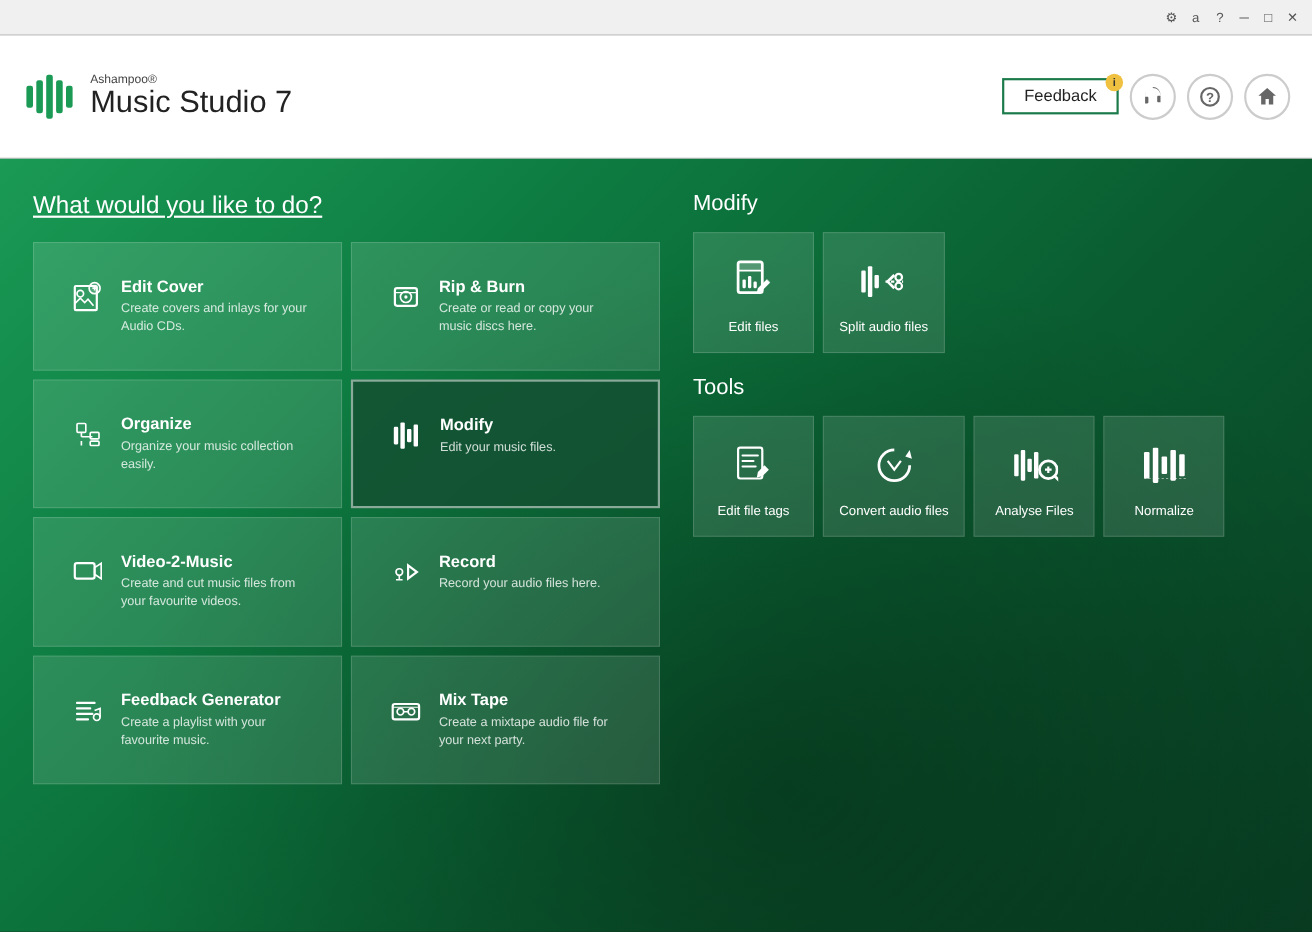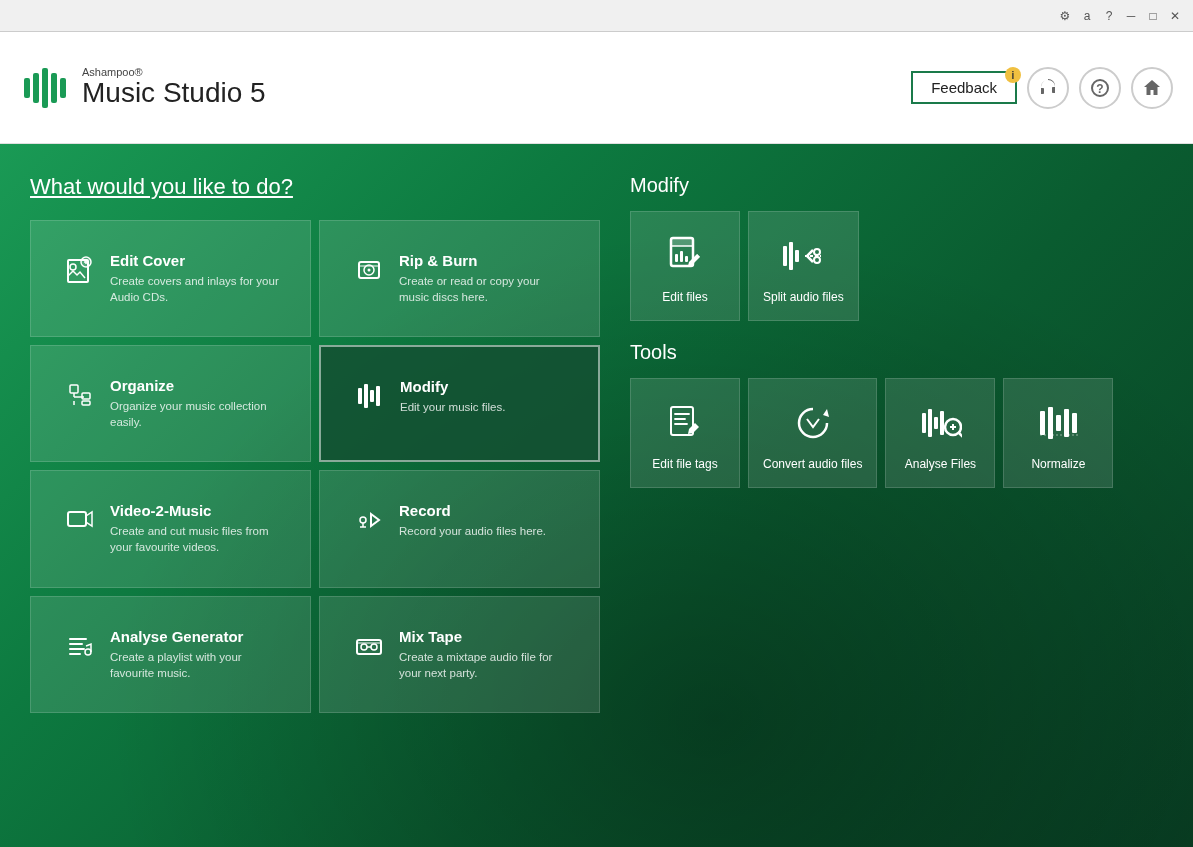--- a/index.html
+++ b/index.html
@@ -265,21 +265,21 @@
       <svg width="50" height="50" viewBox="0 0 50 50">
         <rect x="4" y="15" width="6" height="20" rx="2" fill="#1a9a55"></rect>
         <rect x="13" y="10" width="6" height="30" rx="2" fill="#1a9a55"></rect>
         <rect x="22" y="5" width="6" height="40" rx="2" fill="#1a9a55"></rect>
         <rect x="31" y="10" width="6" height="30" rx="2" fill="#1a9a55"></rect>
         <rect x="40" y="15" width="6" height="20" rx="2" fill="#1a9a55"></rect>
       </svg>
     </div>
     <div id="app-title">
       <span class="brand-name">Ashampoo®</span>
-      <span class="product-name">Music Studio 5</span>
+      <span class="product-name">Music Studio 7</span>
     </div>
   </div>
   <div id="header-actions">
     <button id="feedback-btn">
       <span>Feedback</span>
       <span class="notification-dot">i</span>
     </button>
     <div class="header-icon-btn">
       <svg width="22" height="22" viewBox="0 0 22 22" fill="none">
         <path d="M11 3C7.13 3 4 6.13 4 10v1H6c.55 0 1 .45 1 1v4c0 .55-.45 1-1 1H4v-6C4 6.03 7.03 3 11 3s7 3.03 7 7v6h-2c-.55 0-1-.45-1-1v-4c0-.55.45-1 1-1h2v-1c0-3.87-3.13-7-7-7z" fill="#666"></path>
@@ -396,21 +396,21 @@
 
       <div class="grid-item">
         <div class="grid-item-icon">
           <svg width="32" height="32" viewBox="0 0 32 32" fill="none">
             <path d="M6 9h16M6 14h12M6 19h14M6 24h10" stroke="white" stroke-width="2" stroke-linecap="round"></path>
             <circle cx="24" cy="22" r="3" stroke="white" stroke-width="1.5"></circle>
             <path d="M27 22V14l-5 2" stroke="white" stroke-width="1.5"></path>
           </svg>
         </div>
         <div class="grid-item-text">
-          <span class="grid-item-title">Analyse Generator</span>
+          <span class="grid-item-title">Feedback Generator</span>
           <span class="grid-item-desc">Create a playlist with your favourite music.</span>
         </div>
       </div>
 
       <div class="grid-item">
         <div class="grid-item-icon">
           <svg width="32" height="32" viewBox="0 0 32 32" fill="none">
             <rect x="4" y="10" width="24" height="14" rx="2" stroke="white" stroke-width="2"></rect>
             <circle cx="11" cy="17" r="3" stroke="white" stroke-width="1.5"></circle>
             <circle cx="21" cy="17" r="3" stroke="white" stroke-width="1.5"></circle>

